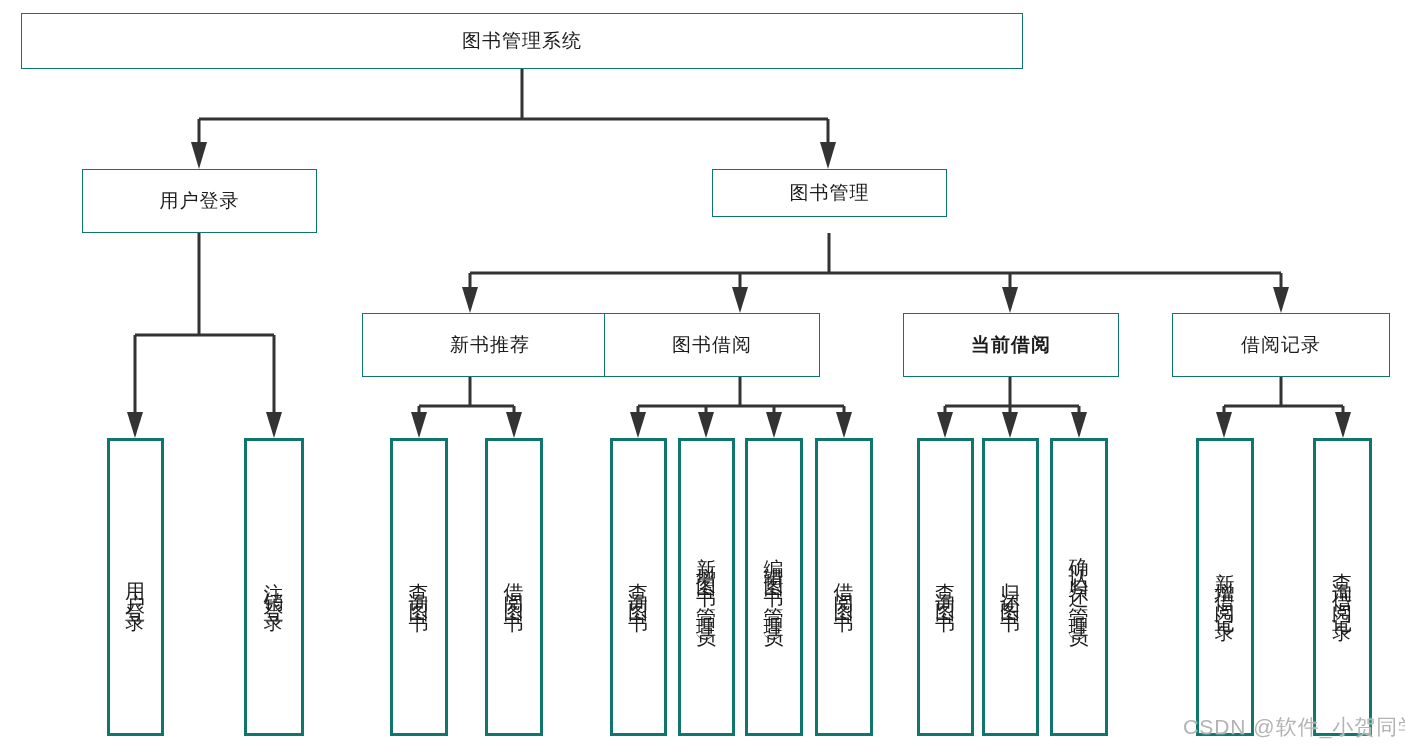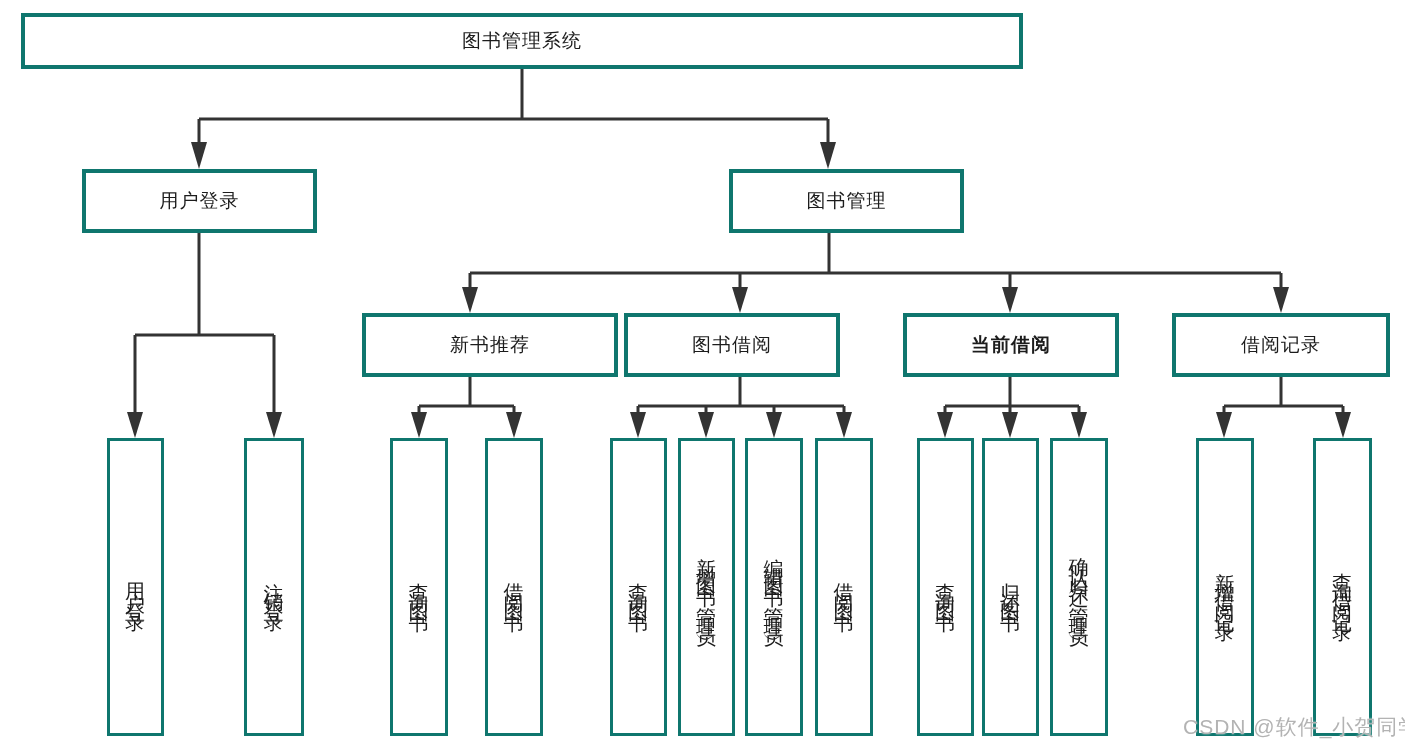--- a/index.html
+++ b/index.html
@@ -13,21 +13,21 @@
   }
   #wires {
     position: absolute;
     left: 0; top: 0;
     width: 1405px; height: 747px;
     pointer-events: none;
   }
   .node {
     position: absolute;
     box-sizing: border-box;
-    border: 4px solid #0f766e;
+    border: 1px solid #0f766e;
     background: #ffffff;
     display: flex;
     align-items: center;
     justify-content: center;
     color: #1c1c1c;
     font-size: 19px;
     letter-spacing: 1px;
     white-space: nowrap;
   }
   .node.leaf {
@@ -104,28 +104,28 @@
     </g>
   </svg>
 
   <div class="node" style="left:21px; top:13px; width:1002px; height:56px;">
     <span>图书管理系统</span>
   </div>
 
   <div class="node" style="left:82px; top:169px; width:235px; height:64px;">
     <span>用户登录</span>
   </div>
-  <div class="node" style="left:712px; top:169px; width:235px; height:64px;margin-left:17px;">
+  <div class="node" style="left:712px; top:169px; width:235px; height:48px;">
     <span>图书管理</span>
   </div>
 
   <div class="node" style="left:362px; top:313px; width:256px; height:64px;">
     <span>新书推荐</span>
   </div>
-  <div class="node" style="left:624px; top:313px; width:216px; height:64px;">
+  <div class="node" style="left:604px; top:313px; width:216px; height:64px;">
     <span>图书借阅</span>
   </div>
   <div class="node" style="left:903px; top:313px; width:216px; height:64px;font-weight:bold;">
     <span>当前借阅</span>
   </div>
   <div class="node" style="left:1172px; top:313px; width:218px; height:64px;">
     <span>借阅记录</span>
   </div>
 
   <div class="node leaf" style="left:107px; top:438px; width:57px; height:298px;">

